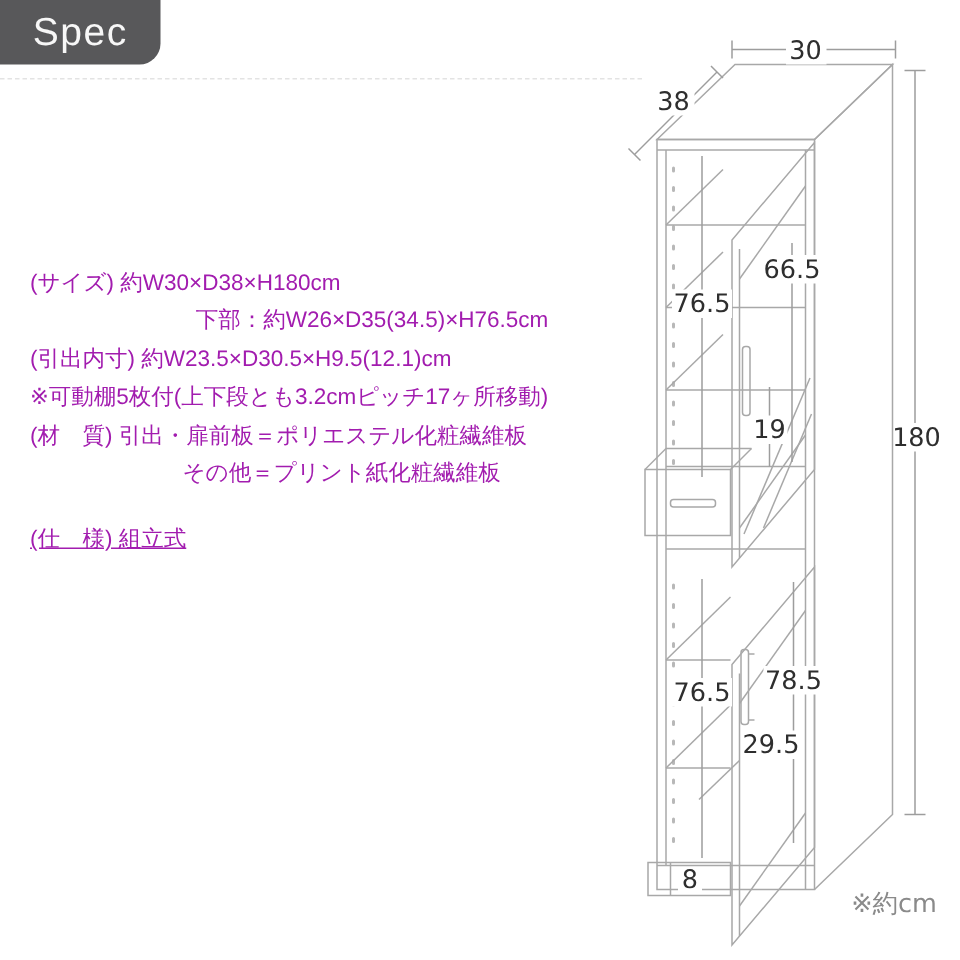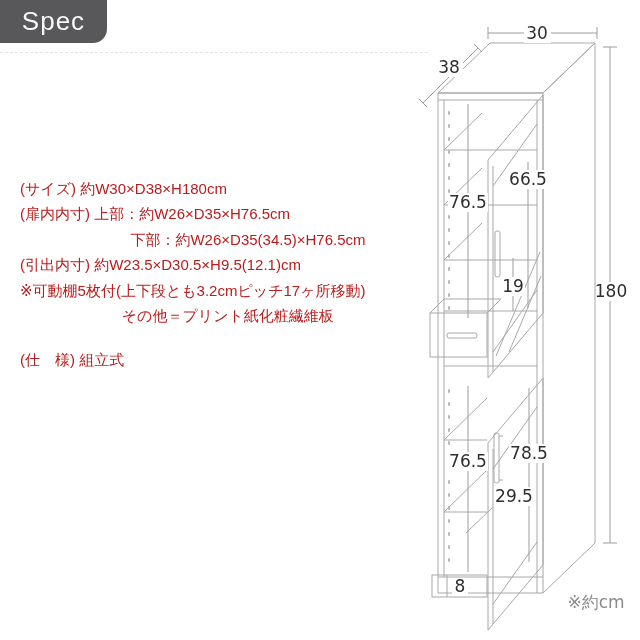--- a/index.html
+++ b/index.html
@@ -2,25 +2,25 @@
 <html><head>
 <meta charset="utf-8">
 <style>
   html,body{margin:0;padding:0;background:#ffffff;}
   .page{position:relative;width:640px;height:640px;background:#ffffff;overflow:hidden;
         font-family:"Liberation Sans","DejaVu Sans",sans-serif;}
   .spec-badge{position:absolute;left:0;top:0;width:107px;height:43px;background:#58585a;
               border-bottom-right-radius:14px;display:flex;align-items:center;justify-content:center;}
   .spec-badge span{color:#f7f7f7;font-size:26px;letter-spacing:1px;}
   .divider{position:absolute;left:0;top:52px;width:428px;border-top:1px dashed #e3e3e3;}
-  .spec-text{position:absolute;left:20px;top:176px;color:#b91c1c;font-size:15px;line-height:25.4px;white-space:nowrap;}
+  .spec-text{position:absolute;left:20px;top:176px;color:#a21caf;font-size:15px;line-height:25.4px;white-space:nowrap;}
   .spec-line{height:25.4px;}
   .indent-a{padding-left:54px;text-align:right;}
   .indent-b{padding-left:70px;text-align:center;}
-  .gap-top{margin-top:19px;}
+  .gap-top{margin-top:19px;text-decoration:underline;}
   svg{position:absolute;left:0;top:0;}
   .draw{stroke:#a8a8a8;stroke-width:1;fill:none;}
   .dim{stroke:#9d9d9d;stroke-width:1;fill:none;}
   .holes{stroke:#b8b8b8;stroke-width:2;stroke-linecap:round;}
   .lblbg{fill:#ffffff;}
   text.dimlbl{fill:#2e2e2e;font-size:17px;font-family:"DejaVu Sans","Liberation Sans",sans-serif;text-anchor:middle;}
   text.note{fill:#8a8a8a;font-size:17px;font-family:"DejaVu Sans","Liberation Sans",sans-serif;text-anchor:middle;}
 </style>
 </head>
 <body>
@@ -28,24 +28,24 @@
 <div class="page">
 
   <div class="spec-badge">
     <span>Spec</span>
   </div>
 
   <div class="divider"></div>
 
   <div class="spec-text">
     <div class="spec-line">(サイズ) 約W30×D38×H180cm</div>
-    <div class="spec-line">(扉内内寸) 上部：約W26×D35×H76.5cm</div>
     <div class="spec-line indent-a">下部：約W26×D35(34.5)×H76.5cm</div>
     <div class="spec-line">(引出内寸) 約W23.5×D30.5×H9.5(12.1)cm</div>
     <div class="spec-line">※可動棚5枚付(上下段とも3.2cmピッチ17ヶ所移動)</div>
+    <div class="spec-line">(材　質) 引出・扉前板＝ポリエステル化粧繊維板</div>
     <div class="spec-line indent-b">その他＝プリント紙化粧繊維板</div>
     <div class="spec-line gap-top">(仕　様) 組立式</div>
   </div>
 
   <svg width="640" height="640" viewBox="0 0 640 640">
 
     <g class="draw">
       <path d="M438,93 L490,43 L595,43 L543,93 Z"></path>
       <path d="M438,100 H543"></path>
       <path d="M438,93 H543 V593 H438 Z"></path>

